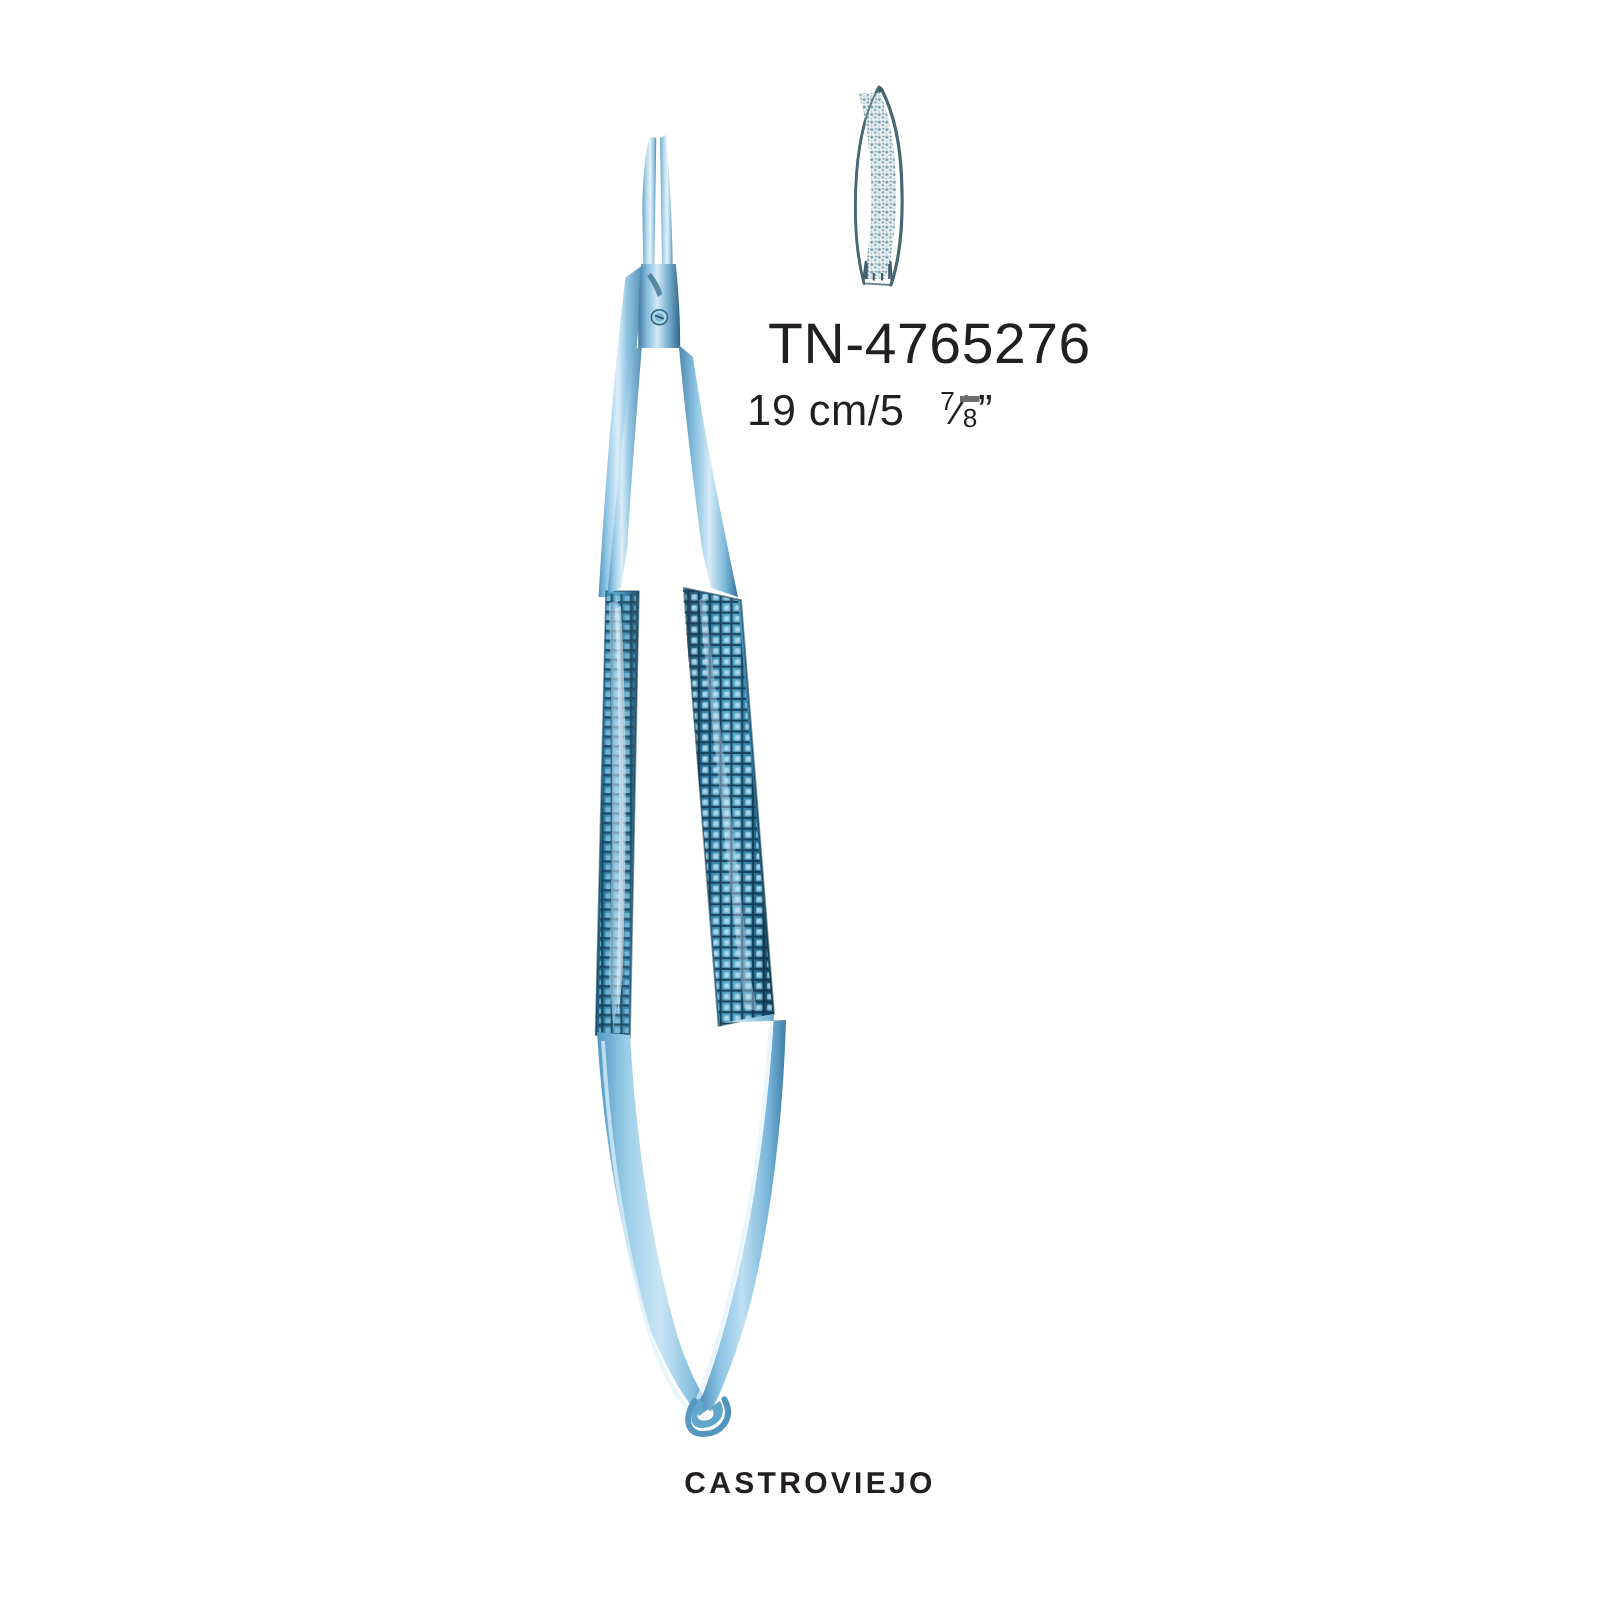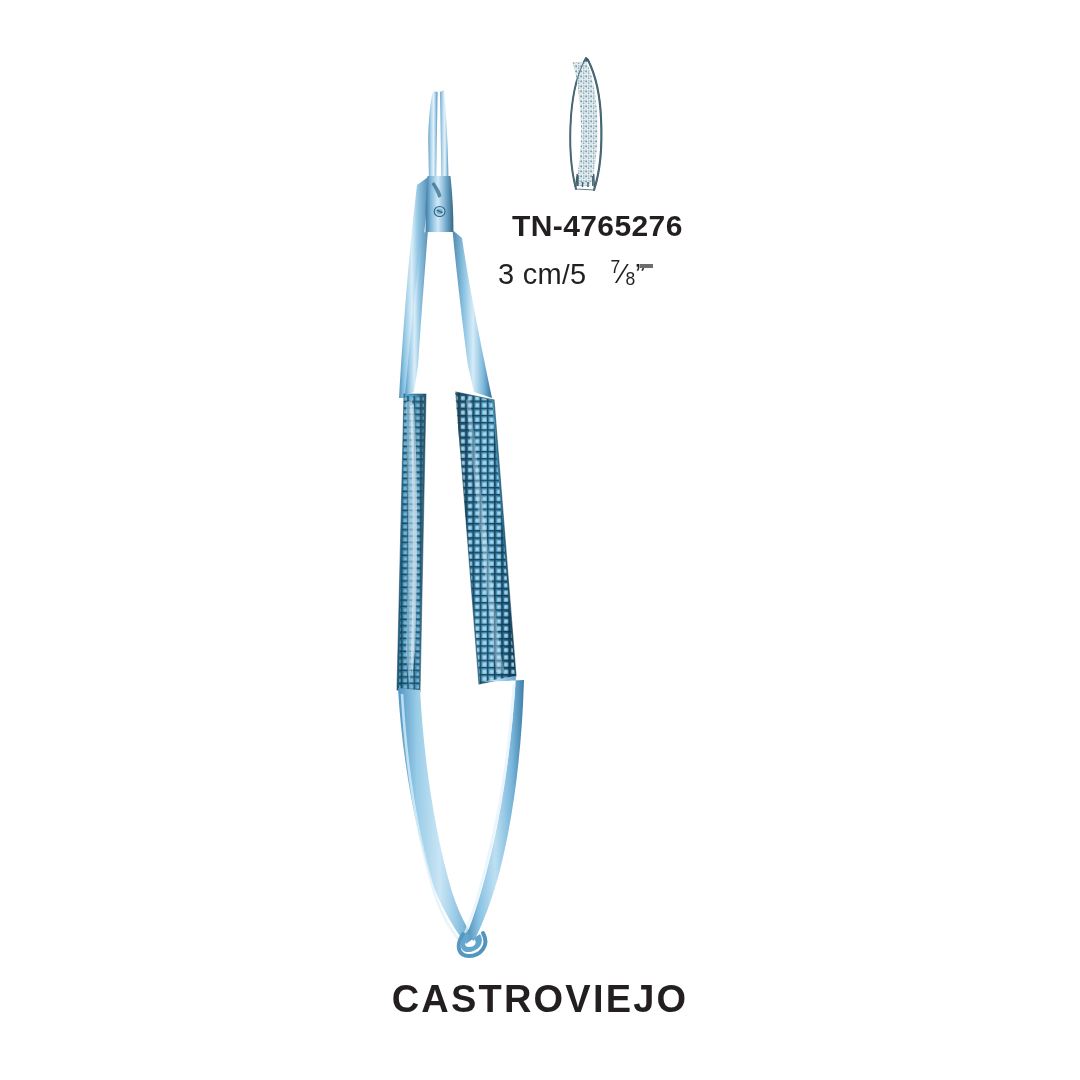--- a/index.html
+++ b/index.html
@@ -22,23 +22,23 @@
   
   .catalog-text {
     position: absolute;
     color: #231f20;
     font-family: "Liberation Sans", sans-serif;
     white-space: nowrap;
   }
   #catalog-number {
     left: 512px;
     top: 209px;
-    font-size: 30px;
+    font-size: 38px;
     letter-spacing: 0.4px;
-    font-weight: 700;
+    font-weight: 400;
   }
   #size-line {
     left: 498px;
     top: 258px;
     font-size: 29px;
     letter-spacing: 0.3px;
     font-weight: 400;
   }
   #size-line .frac {
     display: inline-block;
@@ -69,21 +69,21 @@
     height: 4px;
     background: #6f6c6d;
   }
 
   #instrument-name {
     position: absolute;
     left: 0;
     top: 978px;
     width: 1080px;
     text-align: center;
-    font-size: 38px;
+    font-size: 20px;
     font-weight: bold;
     letter-spacing: 2.2px;
     color: #231f20;
     font-family: "Liberation Sans", sans-serif;
   }
 
   
   #instrument-figure {
     position: absolute;
     left: 0;
@@ -321,19 +321,19 @@
       <line x1="593.6" y1="174" x2="594.4" y2="187" stroke="#41606d" stroke-width="1.5"></line>
       <line x1="582.5" y1="182" x2="582.5" y2="187" stroke="#41606d" stroke-width="1.4"></line>
       <line x1="588.0" y1="182" x2="588.0" y2="187" stroke="#41606d" stroke-width="1.4"></line>
 
       <path d="M586.2,58 C587.2,57 588.4,58 589.2,61 L585.4,62 Z" fill="#41606d"></path>
     </svg>
   </div>
 
   <div class="catalog-text" id="catalog-number">TN-4765276</div>
 
-  <div class="catalog-text" id="size-line"><span>3 cm</span><span class="slash-thin">/</span><span>5</span><span class="frac"><span class="sup">7</span>⁄<span class="sub">8</span></span><span class="inch">”</span></div>
+  <div class="catalog-text" id="size-line"><span>19 cm</span><span class="slash-thin">/</span><span>5</span><span class="frac"><span class="sup">7</span>⁄<span class="sub">8</span></span><span class="inch">”</span></div>
 
   <div id="size-trailing-mark"></div>
 
   <div id="instrument-name">CASTROVIEJO</div>
 
 </div>
 
 </body></html>

